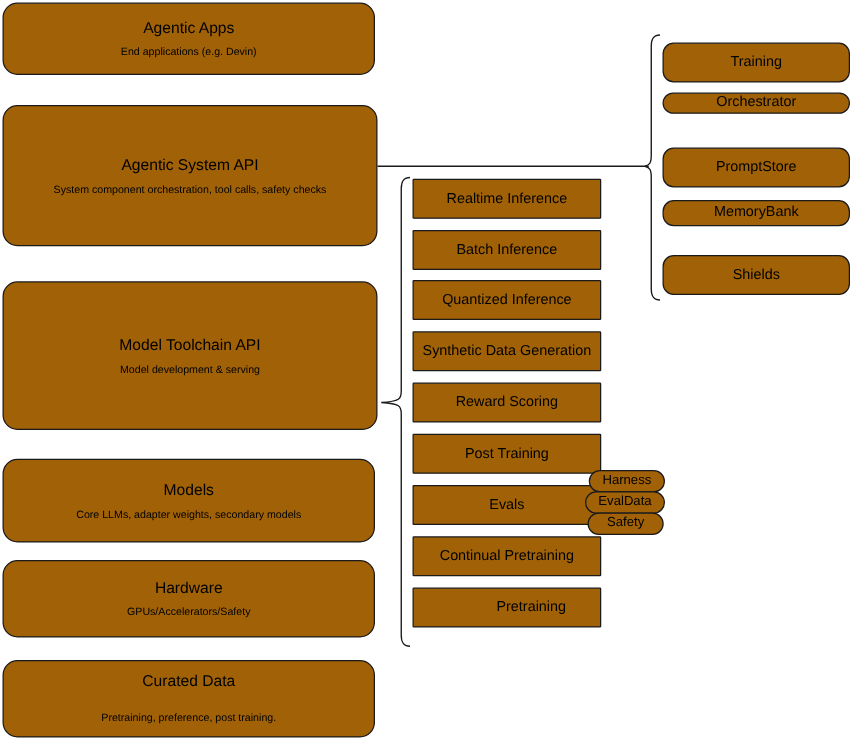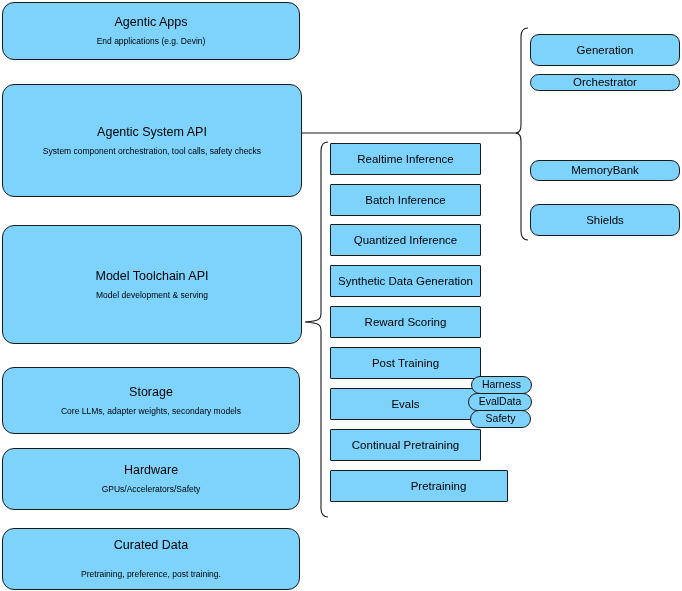--- a/index.html
+++ b/index.html
@@ -10,21 +10,21 @@
     color:#000000;
     position:relative;
     overflow:hidden;
   }
   #diagram{position:absolute;left:0;top:0;width:682px;height:591px;}
 
   .node{
     position:absolute;
     box-sizing:border-box;
     border:1px solid #1a1a1a;
-    background:#7dd3fc;
+    background:#a16207;
     display:flex;
     flex-direction:column;
     align-items:center;
     justify-content:center;
     text-align:center;
     line-height:1.25;
   }
   .layer{ border-radius:12px; }
   .layer .title{ font-size:12.5px; }
   .layer .sub{ font-size:8.5px; margin-top:5px; }
@@ -61,21 +61,21 @@
     <div class="title">Agentic System API</div>
     <div class="sub">System component orchestration, tool calls, safety checks</div>
   </div>
 
   <div class="node layer" style="left:2px;top:225px;width:300px;height:119px;">
     <div class="title">Model Toolchain API</div>
     <div class="sub">Model development &amp; serving</div>
   </div>
 
   <div class="node layer" style="left:2px;top:367px;width:298px;height:67px;">
-    <div class="title">Storage</div>
+    <div class="title">Models</div>
     <div class="sub">Core LLMs, adapter weights, secondary models</div>
   </div>
 
   <div class="node layer" style="left:2px;top:448px;width:298px;height:62px;">
     <div class="title">Hardware</div>
     <div class="sub">GPUs/Accelerators/Safety</div>
   </div>
 
   <div class="node layer" style="left:2px;top:528px;width:298px;height:62px;gap:10px;">
     <div class="title">Curated Data</div>
@@ -93,24 +93,27 @@
              C522,28 521,32 521,37
              L521,124
              C521,130 520,132 516,133
              C520,134 521,136 521,142
              L521,231
              C521,236 522,240 528,240"></path>
   </svg>
 
   
   <div class="node api-node" style="left:530px;top:34px;width:150px;height:32px;">
-    <span>Generation</span>
+    <span>Training</span>
   </div>
   <div class="node api-node" style="left:530px;top:74px;width:150px;height:17px;">
     <span>Orchestrator</span>
+  </div>
+  <div class="node api-node" style="left:530px;top:118px;width:150px;height:32px;">
+    <span>PromptStore</span>
   </div>
   <div class="node api-node" style="left:530px;top:160px;width:150px;height:21px;">
     <span>MemoryBank</span>
   </div>
   <div class="node api-node" style="left:530px;top:204px;width:150px;height:32px;">
     <span>Shields</span>
   </div>
 
   
   <svg class="brace" style="left:0;top:0;width:682px;height:591px;">
@@ -141,21 +144,21 @@
   </div>
   <div class="node svc-node" style="left:330px;top:347px;width:151px;height:32px;">
     <span>Post Training</span>
   </div>
   <div class="node svc-node" style="left:330px;top:388px;width:151px;height:32px;">
     <span>Evals</span>
   </div>
   <div class="node svc-node" style="left:330px;top:429px;width:151px;height:32px;">
     <span>Continual Pretraining</span>
   </div>
-  <div class="node svc-node" style="left:330px;top:470px;width:178px;height:32px;padding-left:39px;">
+  <div class="node svc-node" style="left:330px;top:470px;width:151px;height:32px;padding-left:39px;">
     <span>Pretraining</span>
   </div>
 
   
   <div class="node pill" style="left:471px;top:376px;width:61px;height:18px;">
     <span>Harness</span>
   </div>
   <div class="node pill" style="left:468px;top:393px;width:64px;height:18px;">
     <span>EvalData</span>
   </div>

